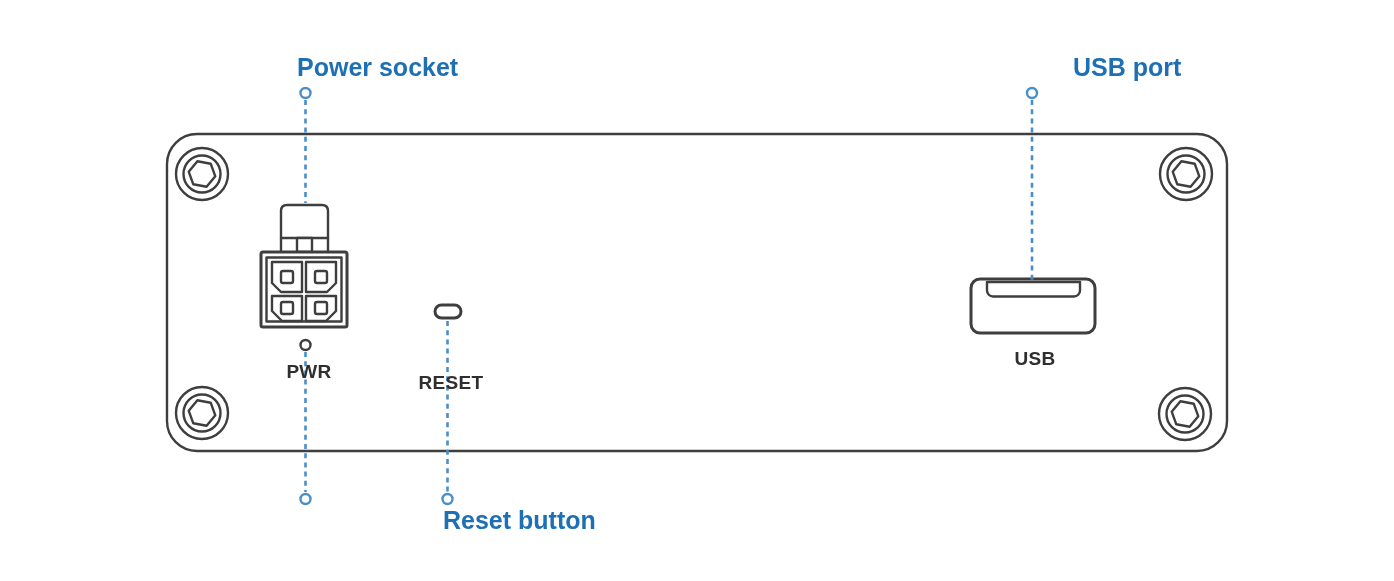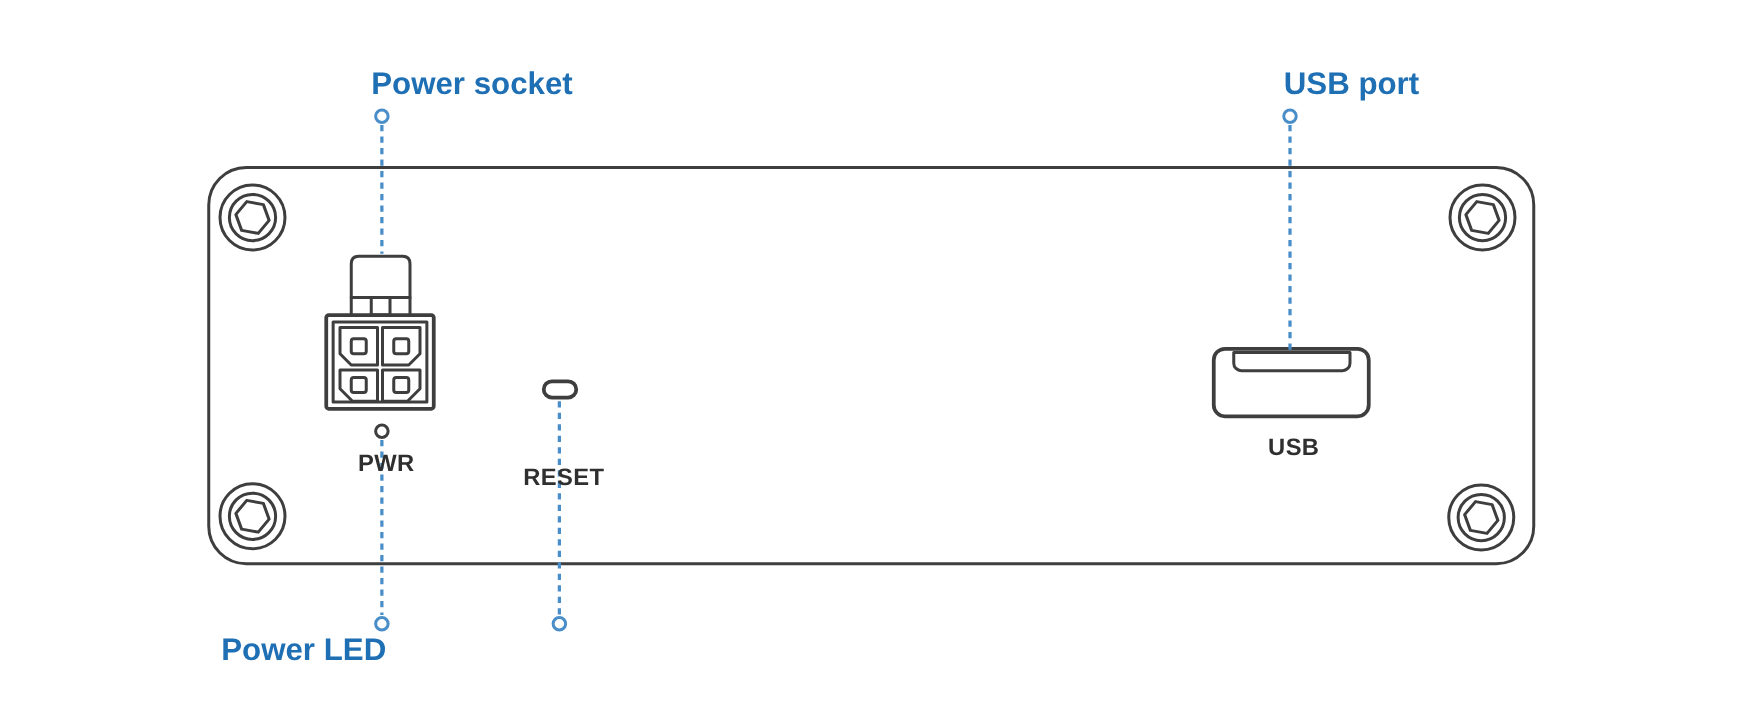--- a/index.html
+++ b/index.html
@@ -113,19 +113,19 @@
     <circle class="blue-dot" cx="1032" cy="93" r="5"></circle>
 
     <line class="blue-dash" x1="305.5" y1="352" x2="305.5" y2="492"></line>
     <circle class="blue-dot" cx="305.5" cy="499" r="5"></circle>
 
     <line class="blue-dash" x1="447.5" y1="321" x2="447.5" y2="492"></line>
     <circle class="blue-dot" cx="447.5" cy="499" r="5"></circle>
   </svg>
 
   <span class="callout" style="left:297px;top:54px">Power socket</span>
-  <span class="callout" style="left:1027px;top:54px">USB port</span>
-  <span class="callout" style="left:177px;top:507px">Power LED</span>
+  <span class="callout" style="left:1073px;top:54px">USB port</span>
+  <span class="callout" style="left:443px;top:507px">Reset button</span>
 
   <span class="port-label" style="left:309px;top:361px">PWR</span>
   <span class="port-label" style="left:451px;top:372px">RESET</span>
   <span class="port-label" style="left:1035px;top:348px">USB</span>
 </div>
 
 </body></html>

